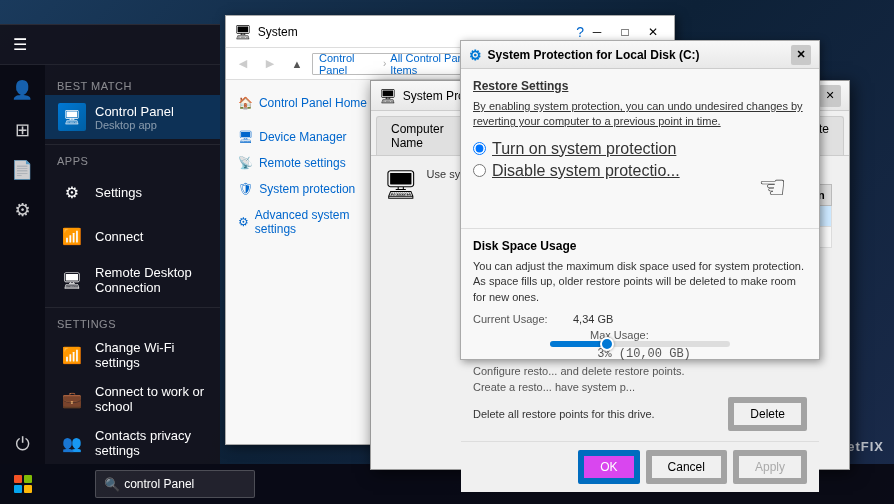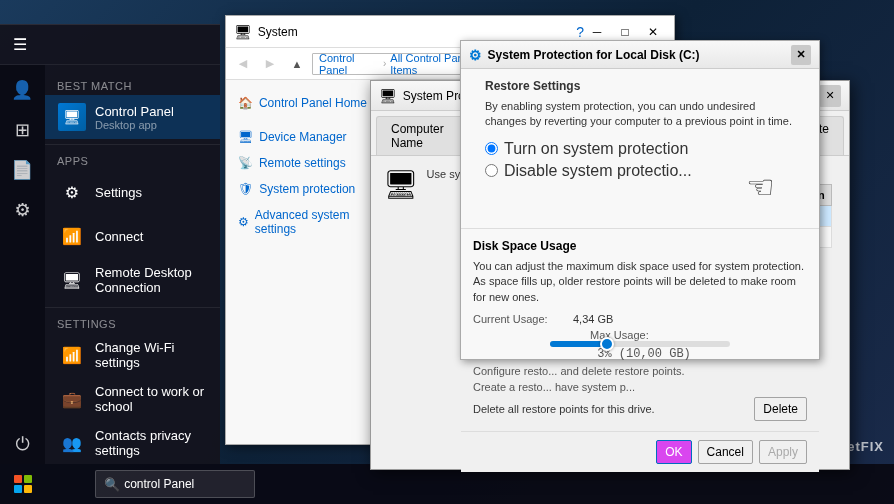--- a/index.html
+++ b/index.html
@@ -225,21 +225,21 @@
       border-bottom: 1px solid #ccc; font-size: 12px; font-weight: 600;
       gap: 6px;
     }
     .restore-icon { color: #0078d4; font-size: 14px; }
     .restore-close {
       margin-left: auto; width: 20px; height: 20px;
       display: flex; align-items: center; justify-content: center;
       font-size: 11px; cursor: pointer; background: #c9c9c9; border-radius: 2px;
     }
 
-    .restore-content { padding: 10px 24px; font-size: 11px; color: #333; }
+    .restore-content { padding: 10px 12px; font-size: 11px; color: #333; text-decoration: underline; }
     .restore-desc { margin-bottom: 10px; line-height: 1.4; }
 
     .radio-group { margin-bottom: 8px; }
     .radio-item { display: flex; align-items: center; gap: 6px; margin-bottom: 4px; }
     .radio-item input[type=radio] { margin: 0; }
     .radio-label { font-size: 16px; }
 
     .disk-section {
       border-top: 1px solid #ddd; padding: 10px 12px;
     }
@@ -263,22 +263,22 @@
       border: 2px solid white; box-shadow: 0 0 3px rgba(0,0,0,0.4);
     }
     .slider-pct { font-size: 12px; color: #555; margin-left: 8px; font-family: Liberation Mono, monospace; }
 
     .dialog-footer {
       display: flex; justify-content: flex-end; gap: 6px;
       padding: 8px 12px; border-top: 1px solid #ddd;
       background: #f0f0f0;
     }
     .dlg-btn {
-      padding: 4px 8px; font-size: 12px; cursor: pointer;
-      border: 1px solid #a3a3a3; border-radius: 2px; background: #f0f0f0;
+      padding: 4px 16px; font-size: 12px; cursor: pointer;
+      border: 6px solid #a3a3a3; border-radius: 2px; background: #f0f0f0;
     }
     .dlg-btn.primary { background: #d946ef; color: white; border-color: #006cbf; }
     .dlg-btn.delete-btn { background: #f0f0f0; }
 
     
     .prot-table { width: 100%; border-collapse: collapse; font-size: 11px; }
     .prot-table th { background: #ddd; padding: 4px 6px; text-align: left; border: 1px solid #bbb; }
     .prot-table td { padding: 3px 6px; border: 1px solid #ddd; }
     .prot-row-selected { background: #cce8ff; }
     .prot-row-local { background: #f8f8f8; }

